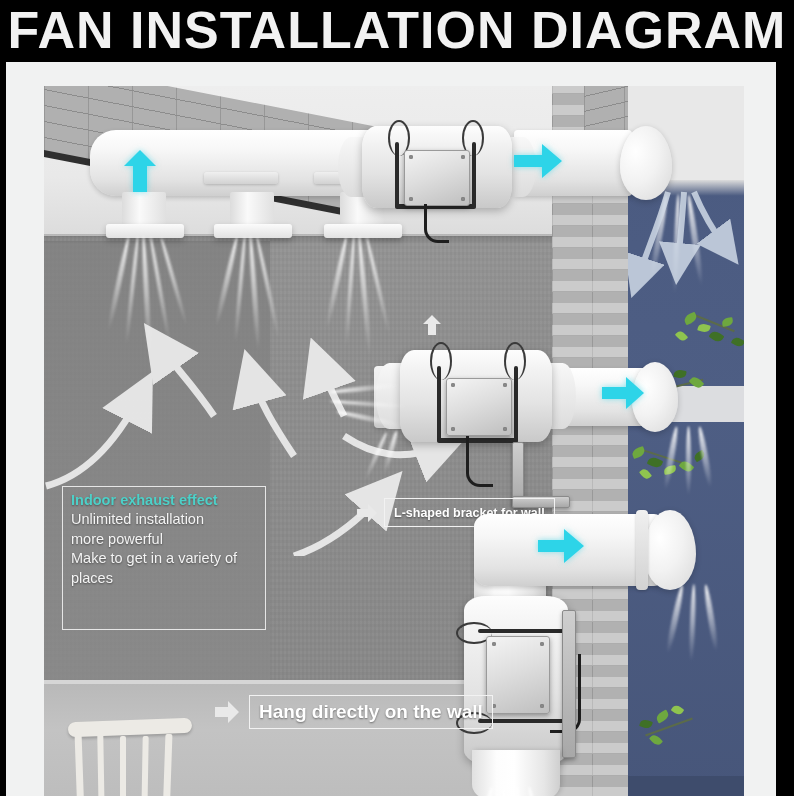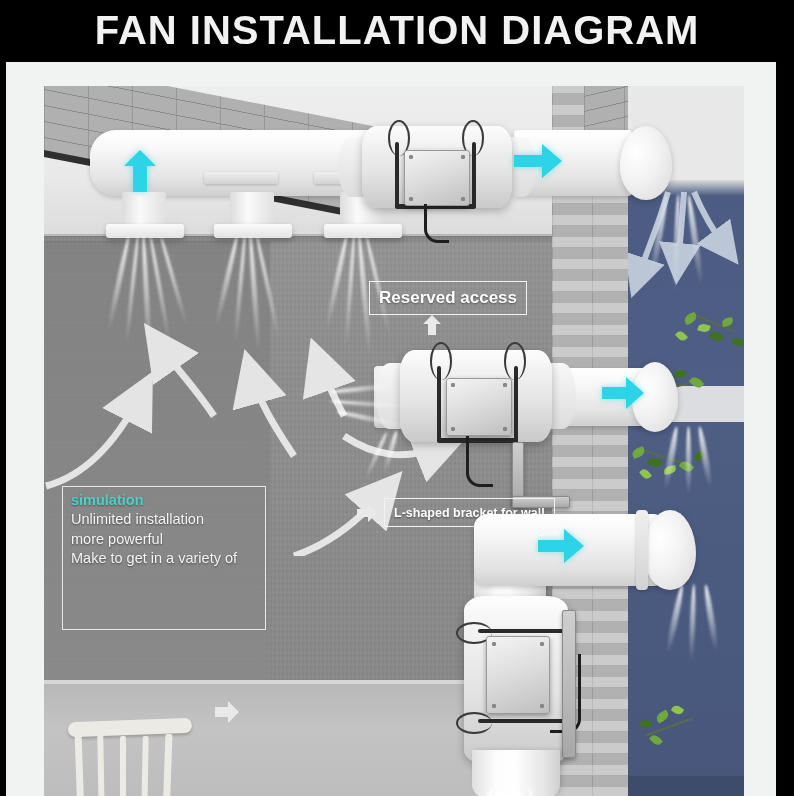--- a/index.html
+++ b/index.html
@@ -10,21 +10,21 @@
   }
   #stage{position:absolute;inset:0;background:#000;}
 
   
   .title-bar{
     position:absolute;left:0;top:0;width:794px;height:60px;
     background:#000;
     display:flex;align-items:center;justify-content:center;
   }
   .title-bar .txt{
-    color:#f2f2f2;font-size:40px;font-weight:700;letter-spacing:1px;
+    color:#f2f2f2;font-size:52px;font-weight:700;letter-spacing:1px;
     font-family:"Liberation Sans", sans-serif;white-space:nowrap;
   }
 
   
   .frame{
     position:absolute;left:6px;top:62px;width:770px;height:734px;
     background:#f1f2f2;
   }
   .scene{
     position:absolute;left:38px;top:24px;width:700px;height:712px;
@@ -412,23 +412,20 @@
         <g stroke="#ededed" stroke-width="7" fill="none" opacity="0.92" marker-end="url(#wh)">
           <path d="M2 260 C 40 250, 70 220, 96 170"></path>
           <path d="M170 190 C 150 160, 130 140, 116 120"></path>
           <path d="M250 230 C 230 200, 215 175, 208 150"></path>
           <path d="M300 190 C 290 170, 282 155, 276 138"></path>
           <path d="M300 210 C 330 230, 360 235, 398 220"></path>
           <path d="M250 330 C 280 320, 310 300, 340 266"></path>
         </g>
       </svg>
 
-      <div class="label reserved">
-        <span>Reserved access</span>
-      </div>
       <div class="arrow-white" style="left:378px;top:228px;">
         <svg width="20" height="22" viewBox="0 0 20 22">
           <path d="M6 21 L6 10 L1 10 L10 1 L19 10 L14 10 L14 21 Z" fill="#e9e9e9"></path>
         </svg>
       </div>
 
       <div class="duct" style="left:330px;top:280px;width:46px;height:62px;opacity:.9;"></div>
 
       <div class="duct" style="left:512px;top:282px;width:90px;height:58px;"></div>
       <div class="elbow-cap" style="left:588px;top:276px;width:46px;height:70px;"></div>
@@ -471,24 +468,25 @@
       <div class="arrow-white" style="left:312px;top:417px;">
         <svg width="22" height="20" viewBox="0 0 22 20">
           <path d="M1 6 L12 6 L12 1 L21 10 L12 19 L12 14 L1 14 Z" fill="#e9e9e9"></path>
         </svg>
       </div>
       <div class="label lshape">
         <span>L-shaped bracket for wall</span>
       </div>
 
       <div class="info-box">
-        <div class="hd">simulation</div>
+        <div class="hd">Indoor exhaust effect</div>
         <div class="ln">Unlimited installation</div>
         <div class="ln">more powerful</div>
         <div class="ln">Make to get in a variety of</div>
+        <div class="ln">places</div>
       </div>
 
       <div class="duct-v" style="left:430px;top:430px;width:72px;height:110px;border-radius:10px 10px 0 0;"></div>
 
       <div class="duct" style="left:430px;top:428px;width:188px;height:72px;border-radius:14px 8px 8px 14px;"></div>
       <div class="elbow-cap" style="left:600px;top:424px;width:52px;height:80px;"></div>
       <div class="collar" style="left:592px;top:424px;width:12px;height:80px;border-radius:4px;"></div>
 
       <div class="arrow-cyan" style="left:492px;top:440px;">
         <svg width="50" height="40" viewBox="0 0 50 40">
@@ -550,20 +548,23 @@
         <div class="stream" style="left:628px;top:498px;width:6px;height:70px;transform:rotate(12deg);"></div>
         <div class="stream" style="left:646px;top:498px;width:5px;height:78px;transform:rotate(2deg);"></div>
         <div class="stream" style="left:664px;top:498px;width:6px;height:68px;transform:rotate(-9deg);"></div>
       </div>
 
       <div class="arrow-white" style="left:170px;top:614px;">
         <svg width="26" height="24" viewBox="0 0 26 24">
           <path d="M1 7 L14 7 L14 1 L25 12 L14 23 L14 17 L1 17 Z" fill="#e9e9e9"></path>
         </svg>
       </div>
+      <div class="label hang">
+        <span>Hang directly on the wall</span>
+      </div>
 
       <div>
         <div class="chair-top" style="left:24px;top:634px;width:124px;height:15px;
              transform:rotate(-2deg);"></div>
         <div class="chair-spindle" style="left:32px;top:646px;width:7px;height:86px;transform:rotate(-2deg);"></div>
         <div class="chair-spindle" style="left:54px;top:648px;width:6px;height:84px;transform:rotate(-1deg);"></div>
         <div class="chair-spindle" style="left:76px;top:650px;width:6px;height:82px;"></div>
         <div class="chair-spindle" style="left:98px;top:650px;width:6px;height:82px;transform:rotate(1deg);"></div>
         <div class="chair-spindle" style="left:120px;top:648px;width:7px;height:84px;transform:rotate(2deg);"></div>
 

